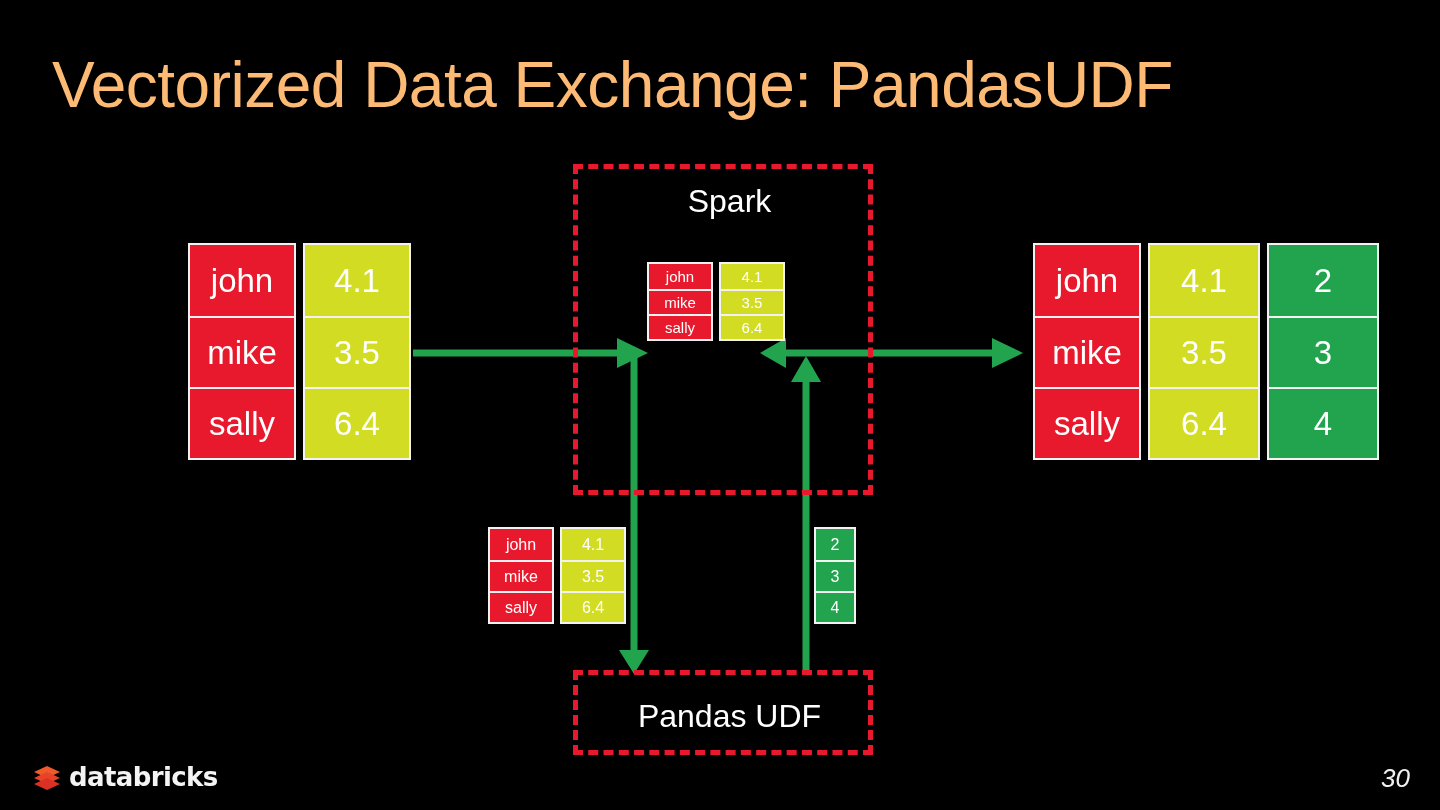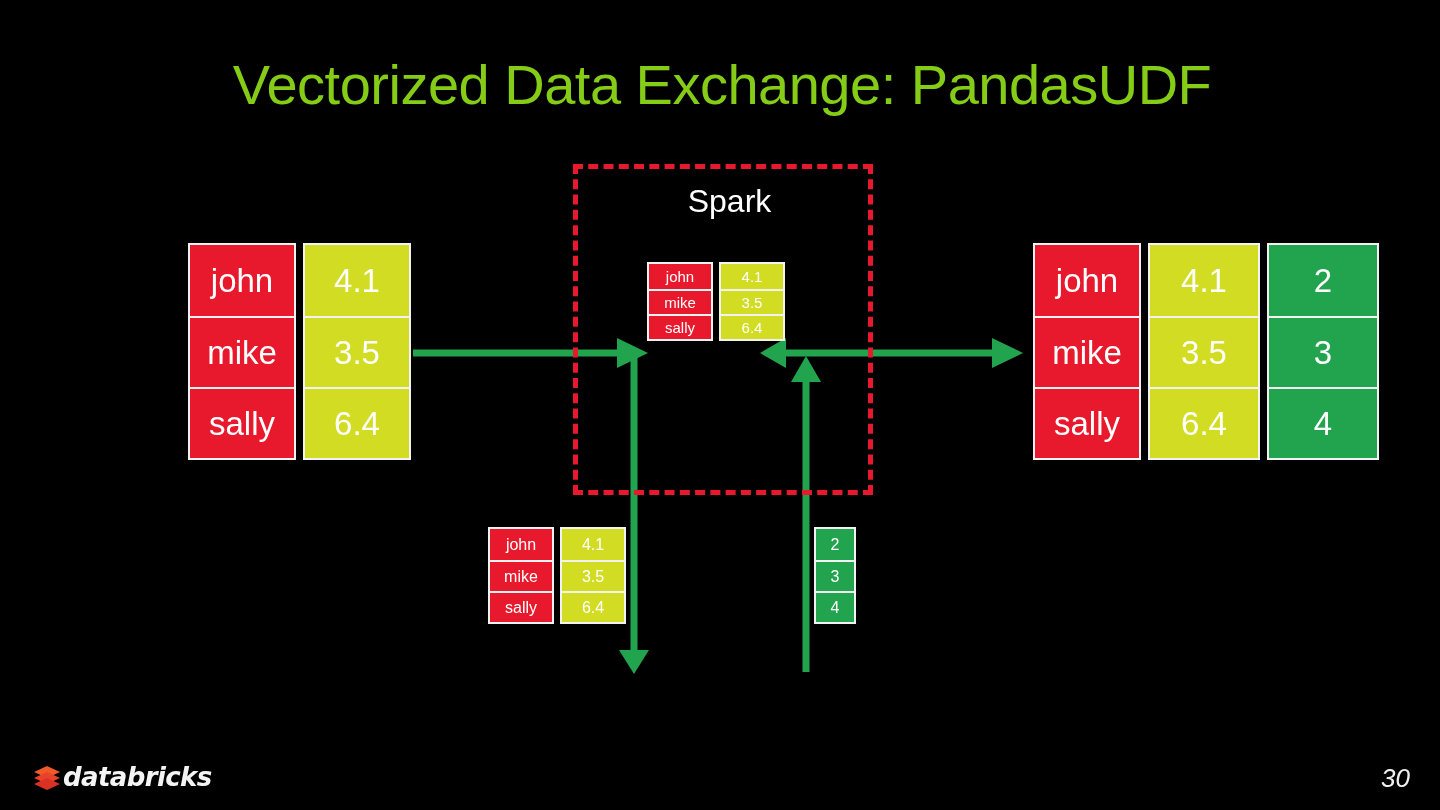--- a/index.html
+++ b/index.html
@@ -6,22 +6,22 @@
   body{
     width:1440px;height:810px;position:relative;overflow:hidden;
     font-family:"Liberation Sans","DejaVu Sans",sans-serif;
     color:#fff;
   }
   #stage{position:absolute;inset:0;}
 
   
   .slide-title{
     position:absolute;left:52px;top:42px;width:1340px;
-    font-size:56px;line-height:86px;font-weight:300;letter-spacing:-0.5px;
-    color:#84cc16;white-space:nowrap;text-align:center;
+    font-size:64px;line-height:86px;font-weight:300;letter-spacing:-0.5px;
+    color:#fdba74;white-space:nowrap;
   }
 
   
   .tbl{position:absolute;display:flex;}
   .col{display:flex;flex-direction:column;}
   .cell{
     display:flex;align-items:center;justify-content:center;
     color:#fff;box-sizing:border-box;
     font-weight:400;
   }
@@ -66,21 +66,21 @@
   #spark-box .boxlabel{top:14px;}
   #pandas-box{left:573px;top:670px;width:300px;height:85px;}
   #pandas-box .boxlabel{top:23px;}
 
   
   #arrows{position:absolute;left:0;top:0;width:1440px;height:810px;}
 
   
   #footer-logo{
     position:absolute;left:32px;top:762px;
-    display:flex;align-items:flex-start;gap:1px;font-style:italic;
+    display:flex;align-items:flex-start;gap:7px;
   }
   #footer-logo .logo-word{
     font-size:26px;font-weight:700;color:#f4f4f4;letter-spacing:-0.6px;
     font-family:"DejaVu Sans","Liberation Sans",sans-serif;
   }
   #page-num{
     position:absolute;right:30px;top:763px;
     font-size:26px;font-weight:300;color:#f0f0f0;font-style:italic;
   }
 </style>
@@ -115,20 +115,23 @@
 
     <g>
       <polygon points="786,338 786,368 760,353" fill="#22a44f"></polygon>
     </g>
   </svg>
 
   <div id="spark-box" class="dashbox">
     <div class="boxlabel">Spark</div>
   </div>
 
+  <div id="pandas-box" class="dashbox">
+    <div class="boxlabel">Pandas UDF</div>
+  </div>
 
   <div class="tbl tbl-big" style="left:188px;top:243px;">
     <div class="col">
       <div class="cell c-red">john</div>
       <div class="cell c-red">mike</div>
       <div class="cell c-red">sally</div>
     </div>
     <div class="col">
       <div class="cell c-yel">4.1</div>
       <div class="cell c-yel">3.5</div>

